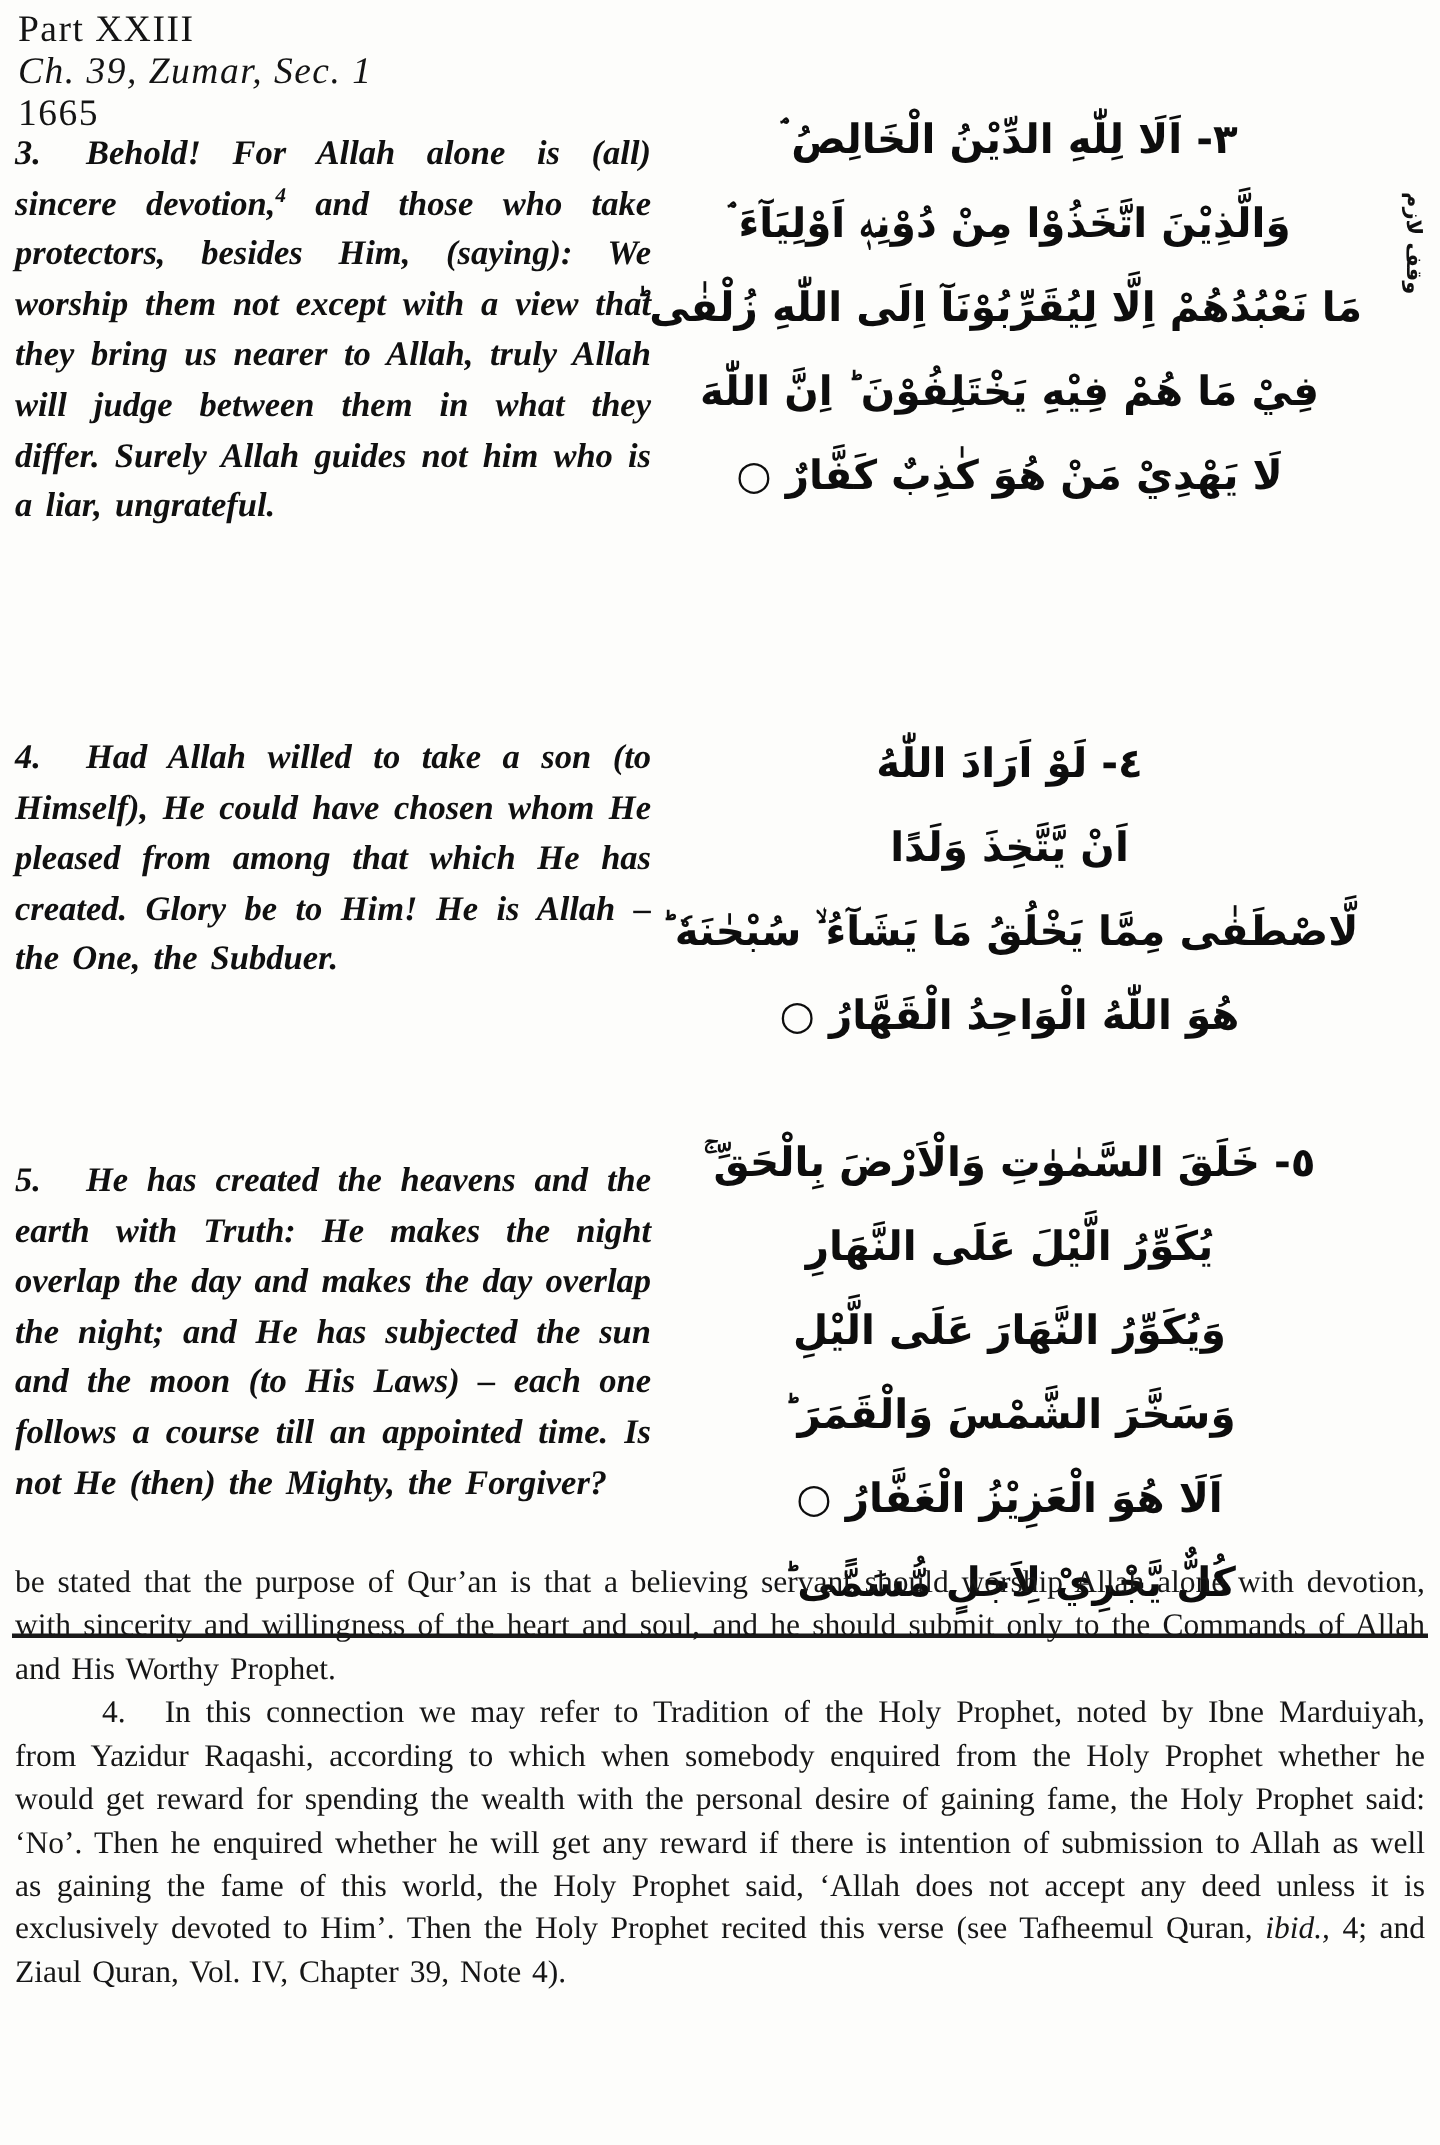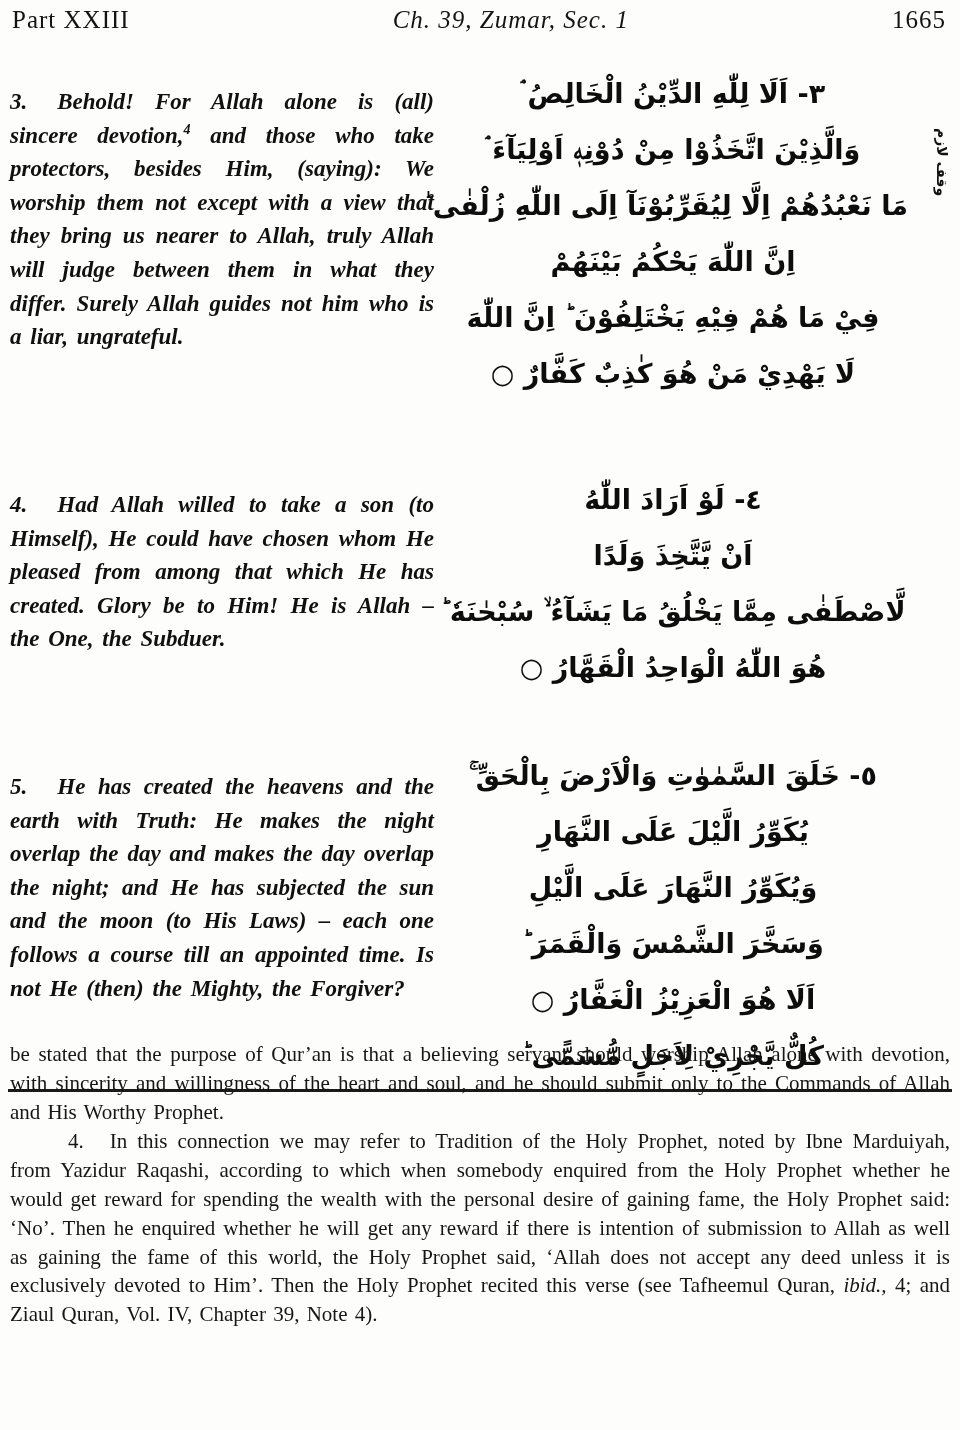--- a/index.html
+++ b/index.html
@@ -15,20 +15,21 @@
   }
 
   
   .header {
     position: absolute;
     top: 6px; left: 12px; right: 14px;
     display: flex;
     justify-content: space-between;
     align-items: baseline;
     font-size: 25px;
+    flex-direction: column;
   }
   .hdr-part { letter-spacing: 1px; }
   .hdr-center { font-style: italic; font-weight: 500; letter-spacing: 1px; }
   .hdr-page { letter-spacing: 1px; }
 
   
   .eng {
     position: absolute;
     left: 10px;
     width: 424px;
@@ -58,21 +59,21 @@
     right: 52px;
     width: 470px;
     direction: rtl;
     text-align: center;
     font-family: "DejaVu Sans", sans-serif;
     font-weight: bold;
     font-size: 27px;
     color: #0d0d0d;
   }
   .arb-v3 { top: 66px; }
-  .arb-v4 { top: 472px; }
+  .arb-v4 { top: 482px; }
   .arb-v5 { top: 748px; }
   .arb .aline {
     height: 56px;
     line-height: 56px;
     white-space: nowrap;
   }
 
   
   .margin-note {
     position: absolute;
@@ -128,21 +129,20 @@
   <p class="eng eng-v3"><span class="verse-num">3.</span><span>Behold! For Allah alone is (all) sincere devotion,</span><span class="fn-ref">4</span><span> and those who take protectors, besides Him, (saying): We worship them not except with a view that they bring us nearer to Allah, truly Allah will judge between them in what they differ. Surely Allah guides not him who is a liar, ungrateful.</span></p>
 
   <p class="eng eng-v4"><span class="verse-num">4.</span><span>Had Allah willed to take a son (to Himself), He could have chosen whom He pleased from among that which He has created. Glory be to Him! He is Allah – the One, the Subduer.</span></p>
 
   <p class="eng eng-v5"><span class="verse-num">5.</span><span>He has created the heavens and the earth with Truth: He makes the night overlap the day and makes the day overlap the night; and He has subjected the sun and the moon (to His Laws) – each one follows a course till an appointed time. Is not He (then) the Mighty, the Forgiver?</span></p>
 
   <div class="arb arb-v3" lang="ar">
     <div class="aline">٣- اَلَا لِلّٰهِ الدِّيْنُ الْخَالِصُ ۘ</div>
     <div class="aline">وَالَّذِيْنَ اتَّخَذُوْا مِنْ دُوْنِهٖ اَوْلِيَآءَ ۘ</div>
     <div class="aline">مَا نَعْبُدُهُمْ اِلَّا لِيُقَرِّبُوْنَآ اِلَى اللّٰهِ زُلْفٰى ؕ</div>
-    <div class="aline">اِنَّ اللّٰهَ يَحْكُمُ بَيْنَهُمْ</div>
     <div class="aline">فِيْ مَا هُمْ فِيْهِ يَخْتَلِفُوْنَ ؕ اِنَّ اللّٰهَ</div>
     <div class="aline">لَا يَهْدِيْ مَنْ هُوَ كٰذِبٌ كَفَّارٌ ○</div>
   </div>
 
   <div class="arb arb-v4" lang="ar">
     <div class="aline">٤- لَوْ اَرَادَ اللّٰهُ</div>
     <div class="aline">اَنْ يَّتَّخِذَ وَلَدًا</div>
     <div class="aline">لَّاصْطَفٰى مِمَّا يَخْلُقُ مَا يَشَآءُ ۙ سُبْحٰنَهٗ ؕ</div>
     <div class="aline">هُوَ اللّٰهُ الْوَاحِدُ الْقَهَّارُ ○</div>
   </div>

